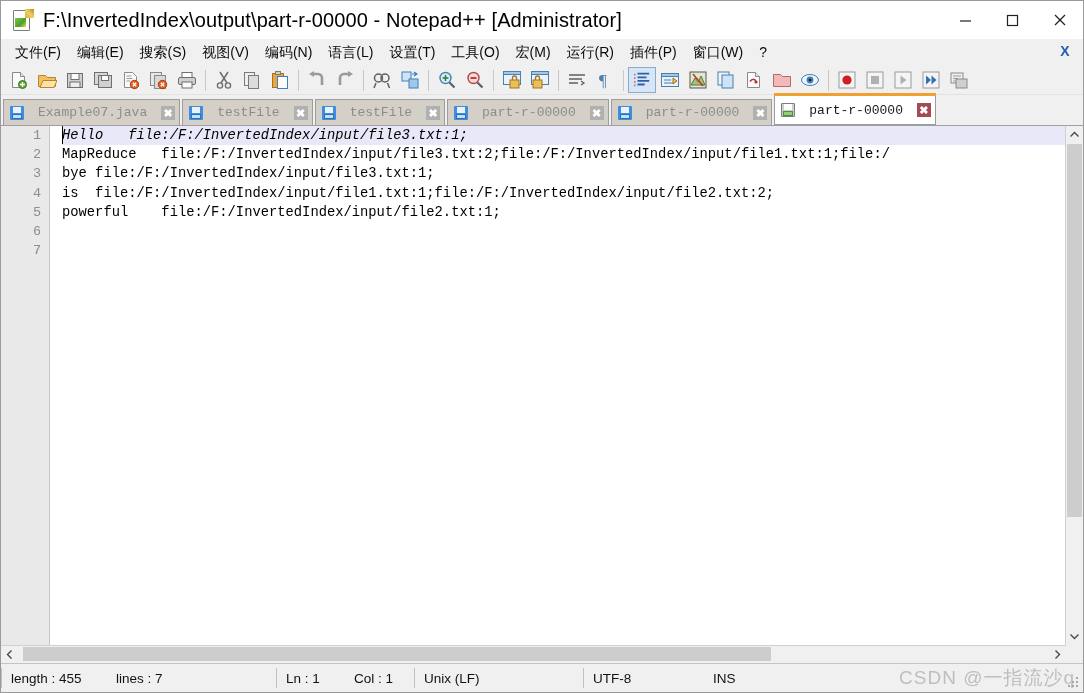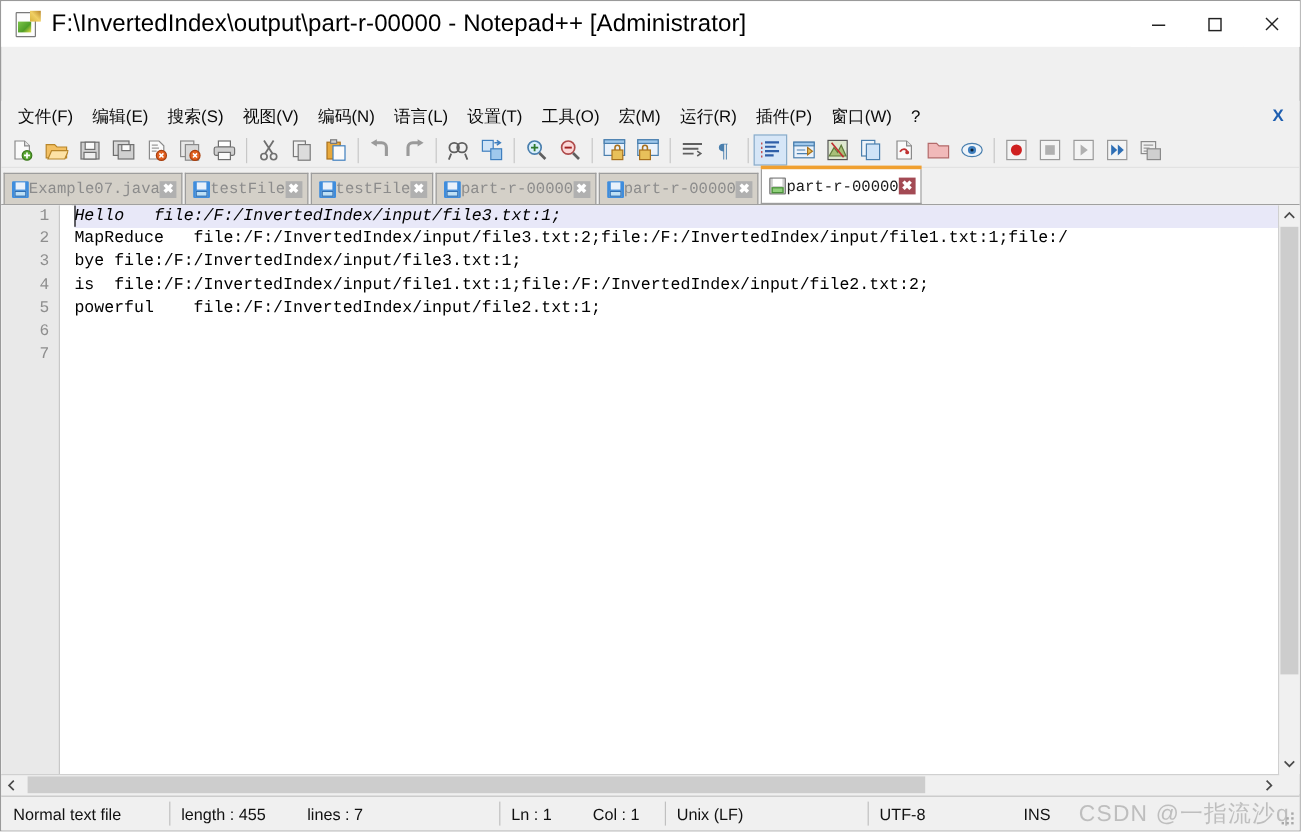--- a/index.html
+++ b/index.html
@@ -24,37 +24,37 @@
         background:linear-gradient(45deg,#d8b23c 0%,#f0cf63 50%,#b8862a 100%);
         transform:rotate(0deg);}
   .title-text{font-size:20px;color:#000;letter-spacing:.1px;white-space:nowrap;}
   .winbtns{position:absolute;right:0;top:0;height:38px;display:flex;}
   .winbtn{width:47px;height:38px;display:flex;align-items:center;justify-content:center;
           background:#ffffff;}
   .winbtn svg{display:block;}
 
   
   .menubar{height:26px;min-height:26px;background:#f0f0f0;display:flex;align-items:center;
-           position:relative;padding-left:6px;margin-top:45px;}
+           position:relative;padding-left:6px;}
   .menuitem{font-size:14px;color:#0a0a0a;padding:2px 8px;white-space:nowrap;line-height:18px;}
   .menuclose{position:absolute;right:10px;top:3px;width:16px;height:18px;font-size:14px;
              font-weight:bold;color:#1f5fb0;text-align:center;line-height:18px;}
 
   
   .toolbar{height:30px;min-height:30px;background:#f0f0f0;display:flex;align-items:center;
            padding-left:4px;position:relative;}
   .toolbar::after{content:"";position:absolute;left:0;right:0;bottom:0;height:1px;background:#e2e2e2;}
   .tbtn{width:28px;height:26px;display:flex;align-items:center;justify-content:center;flex:none;}
   .tbtn.sel{background:#d6e6f7;border:1px solid #8aacc8;box-sizing:border-box;}
   .tsep{width:1px;height:21px;background:#c7c7c7;margin:0 4px;flex:none;}
 
   
   .tabbar{height:30px;min-height:30px;background:#f0f0f0;display:flex;align-items:flex-end;
           padding-left:2px;position:relative;}
-  .tab{height:26px;display:flex;align-items:center;gap:0;padding:0 4px 0 6px;
+  .tab{height:26px;display:flex;align-items:center;gap:14px;padding:0 4px 0 6px;
        background:#d4d0c8;border:1px solid #9d9d9d;border-bottom:none;margin-right:2px;
        box-sizing:border-box;position:relative;}
   .tab .tlabel{font-family:"Liberation Mono","DejaVu Sans Mono",monospace;font-size:13px;
        color:#8c8c8c;white-space:nowrap;letter-spacing:0px;}
   .tab.active{background:#ffffff;height:29px;border:1px solid #9d9d9d;border-top:none;}
   .tab.active .tlabel{color:#1a1a1a;}
   .tab.active::before{content:"";position:absolute;left:-1px;right:-1px;top:-3px;height:3px;
        background:#f0a030;}
   .diskicon{width:14px;height:14px;position:relative;flex:none;}
   .diskicon .body{position:absolute;inset:0;background:#3f8ddd;border-radius:1px;}
@@ -513,21 +513,20 @@
       <div class="hs-arrow" style="position:absolute;right:0;">
         <svg width="9" height="11" viewBox="0 0 9 11">
             <path d="M2.5 1.5L6.5 5.5 2.5 9.5" fill="none" stroke="#4a4a4a" stroke-width="1.4"></path>
           </svg>
       </div>
     </div>
     <div class="corner"></div>
   </div>
 
   <div class="statusbar">
-    <div class="scell" style="width:140px;">Normal text file</div>
     <div class="scell div" style="width:105px;">length : 455</div>
     <div class="scell" style="width:170px;">lines : 7</div>
     <div class="scell div" style="width:68px;">Ln : 1</div>
     <div class="scell" style="width:70px;">Col : 1</div>
     <div class="scell div" style="width:130px;">Unix (LF)</div>
     <div class="scell div" style="width:120px;margin-left:39px;">UTF-8</div>
     <div class="scell" style="width:60px;">INS</div>
     <div class="watermark">CSDN @一指流沙q</div>
     <div class="grip">
       <i style="left:8px;top:0px;"></i>

